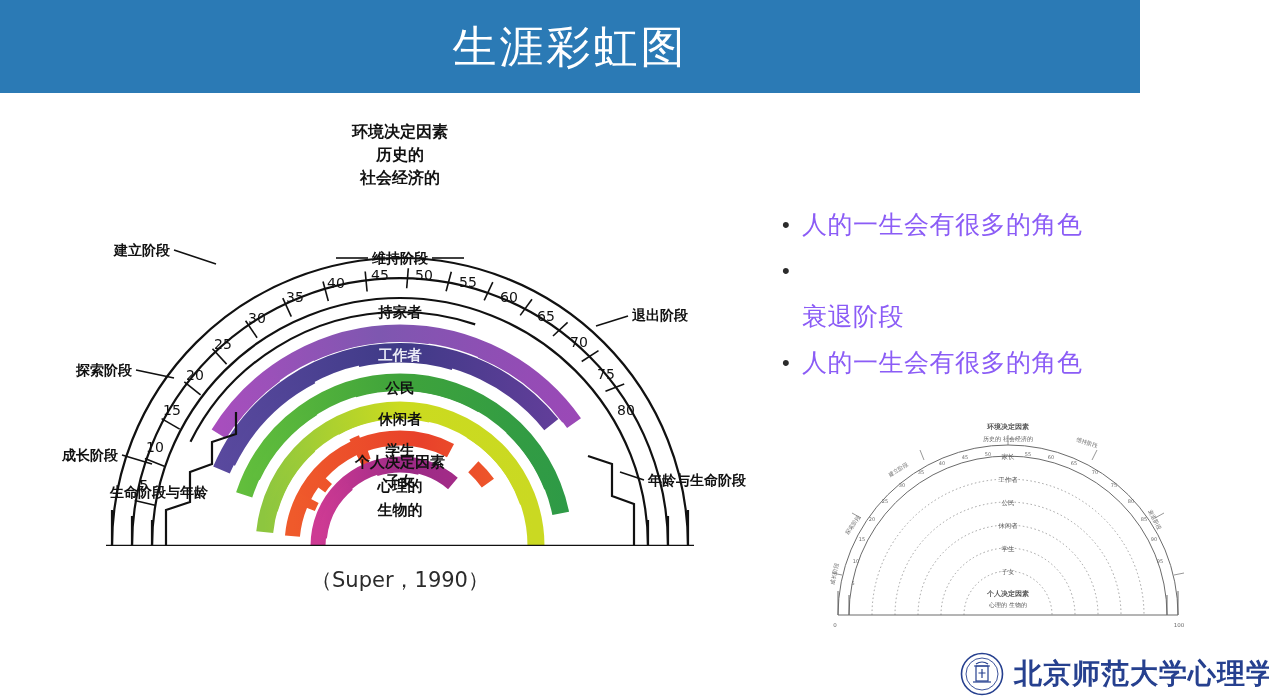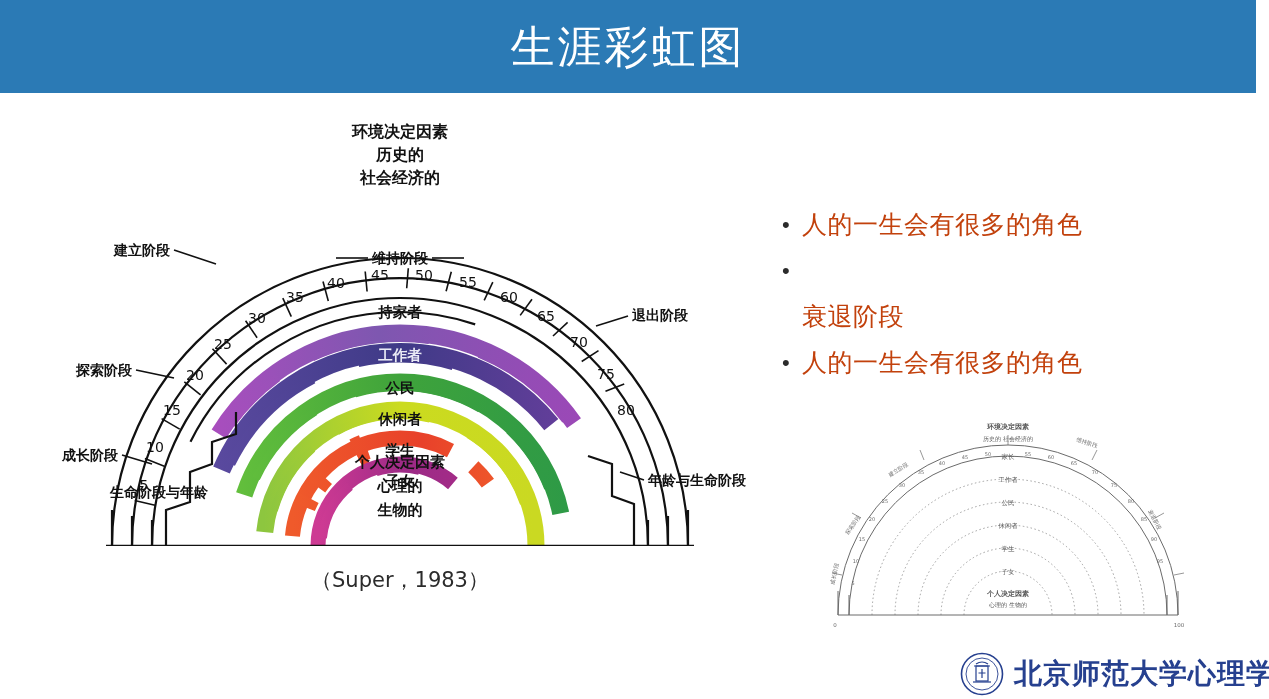--- a/index.html
+++ b/index.html
@@ -5,21 +5,21 @@
   html,body{margin:0;padding:0;}
   body{
     width:1269px;height:699px;
     background:#ffffff;
     font-family:"Liberation Sans","DejaVu Sans",sans-serif;
     overflow:hidden;
     position:relative;
   }
   
   #header{
-    position:absolute;left:0;top:0;width:1256px;height:93px;
+    position:absolute;left:0;top:0;width:1140px;height:93px;
     background:#2b7ab5;
     display:flex;align-items:center;justify-content:center;
     box-sizing:border-box;
   }
   #header-title{
     color:#ffffff;font-size:44px;letter-spacing:3px;
     font-weight:400;line-height:1;
     font-family:"DejaVu Sans","Liberation Sans",sans-serif;
   }
   #header-underline{
@@ -41,21 +41,21 @@
   
   #bullets{
     position:absolute;left:782px;top:205px;width:470px;
   }
   .bullet-row{display:flex;align-items:flex-start;margin-bottom:6px;}
   .bullet-dot{
     width:20px;flex:0 0 20px;font-size:22px;line-height:40px;color:#2b2b2b;
     text-align:left;
   }
   .bullet-text{
-    font-size:25px;line-height:40px;color:#c2410c;
+    font-size:25px;line-height:40px;color:#8b5cf6;
     font-family:"DejaVu Sans","Liberation Sans",sans-serif;
     letter-spacing:0.5px;
   }
 
   
   #mini-wrap{
     position:absolute;left:818px;top:415px;width:380px;height:230px;
   }
 
   
@@ -253,21 +253,21 @@
       <text x="592" y="208" text-anchor="start">退出阶段</text>
       <text x="608" y="373" text-anchor="start">年龄与生命阶段</text>
     </g>
     <g stroke="#111111" stroke-width="1.6" fill="none">
       <line x1="588" y1="204" x2="556" y2="214"></line>
       <line x1="604" y1="368" x2="580" y2="360"></line>
     </g>
   </svg>
 </div>
 
-<div id="citation">（Super，1983）</div>
+<div id="citation">（Super，1990）</div>
 
 <div id="bullets">
   <div class="bullet-row">
     <div class="bullet-dot">•</div>
     <div class="bullet-text">人的一生会有很多的角色</div>
   </div>
   <div class="bullet-row">
     <div class="bullet-dot">•</div>
   </div>
   <div class="bullet-row">

